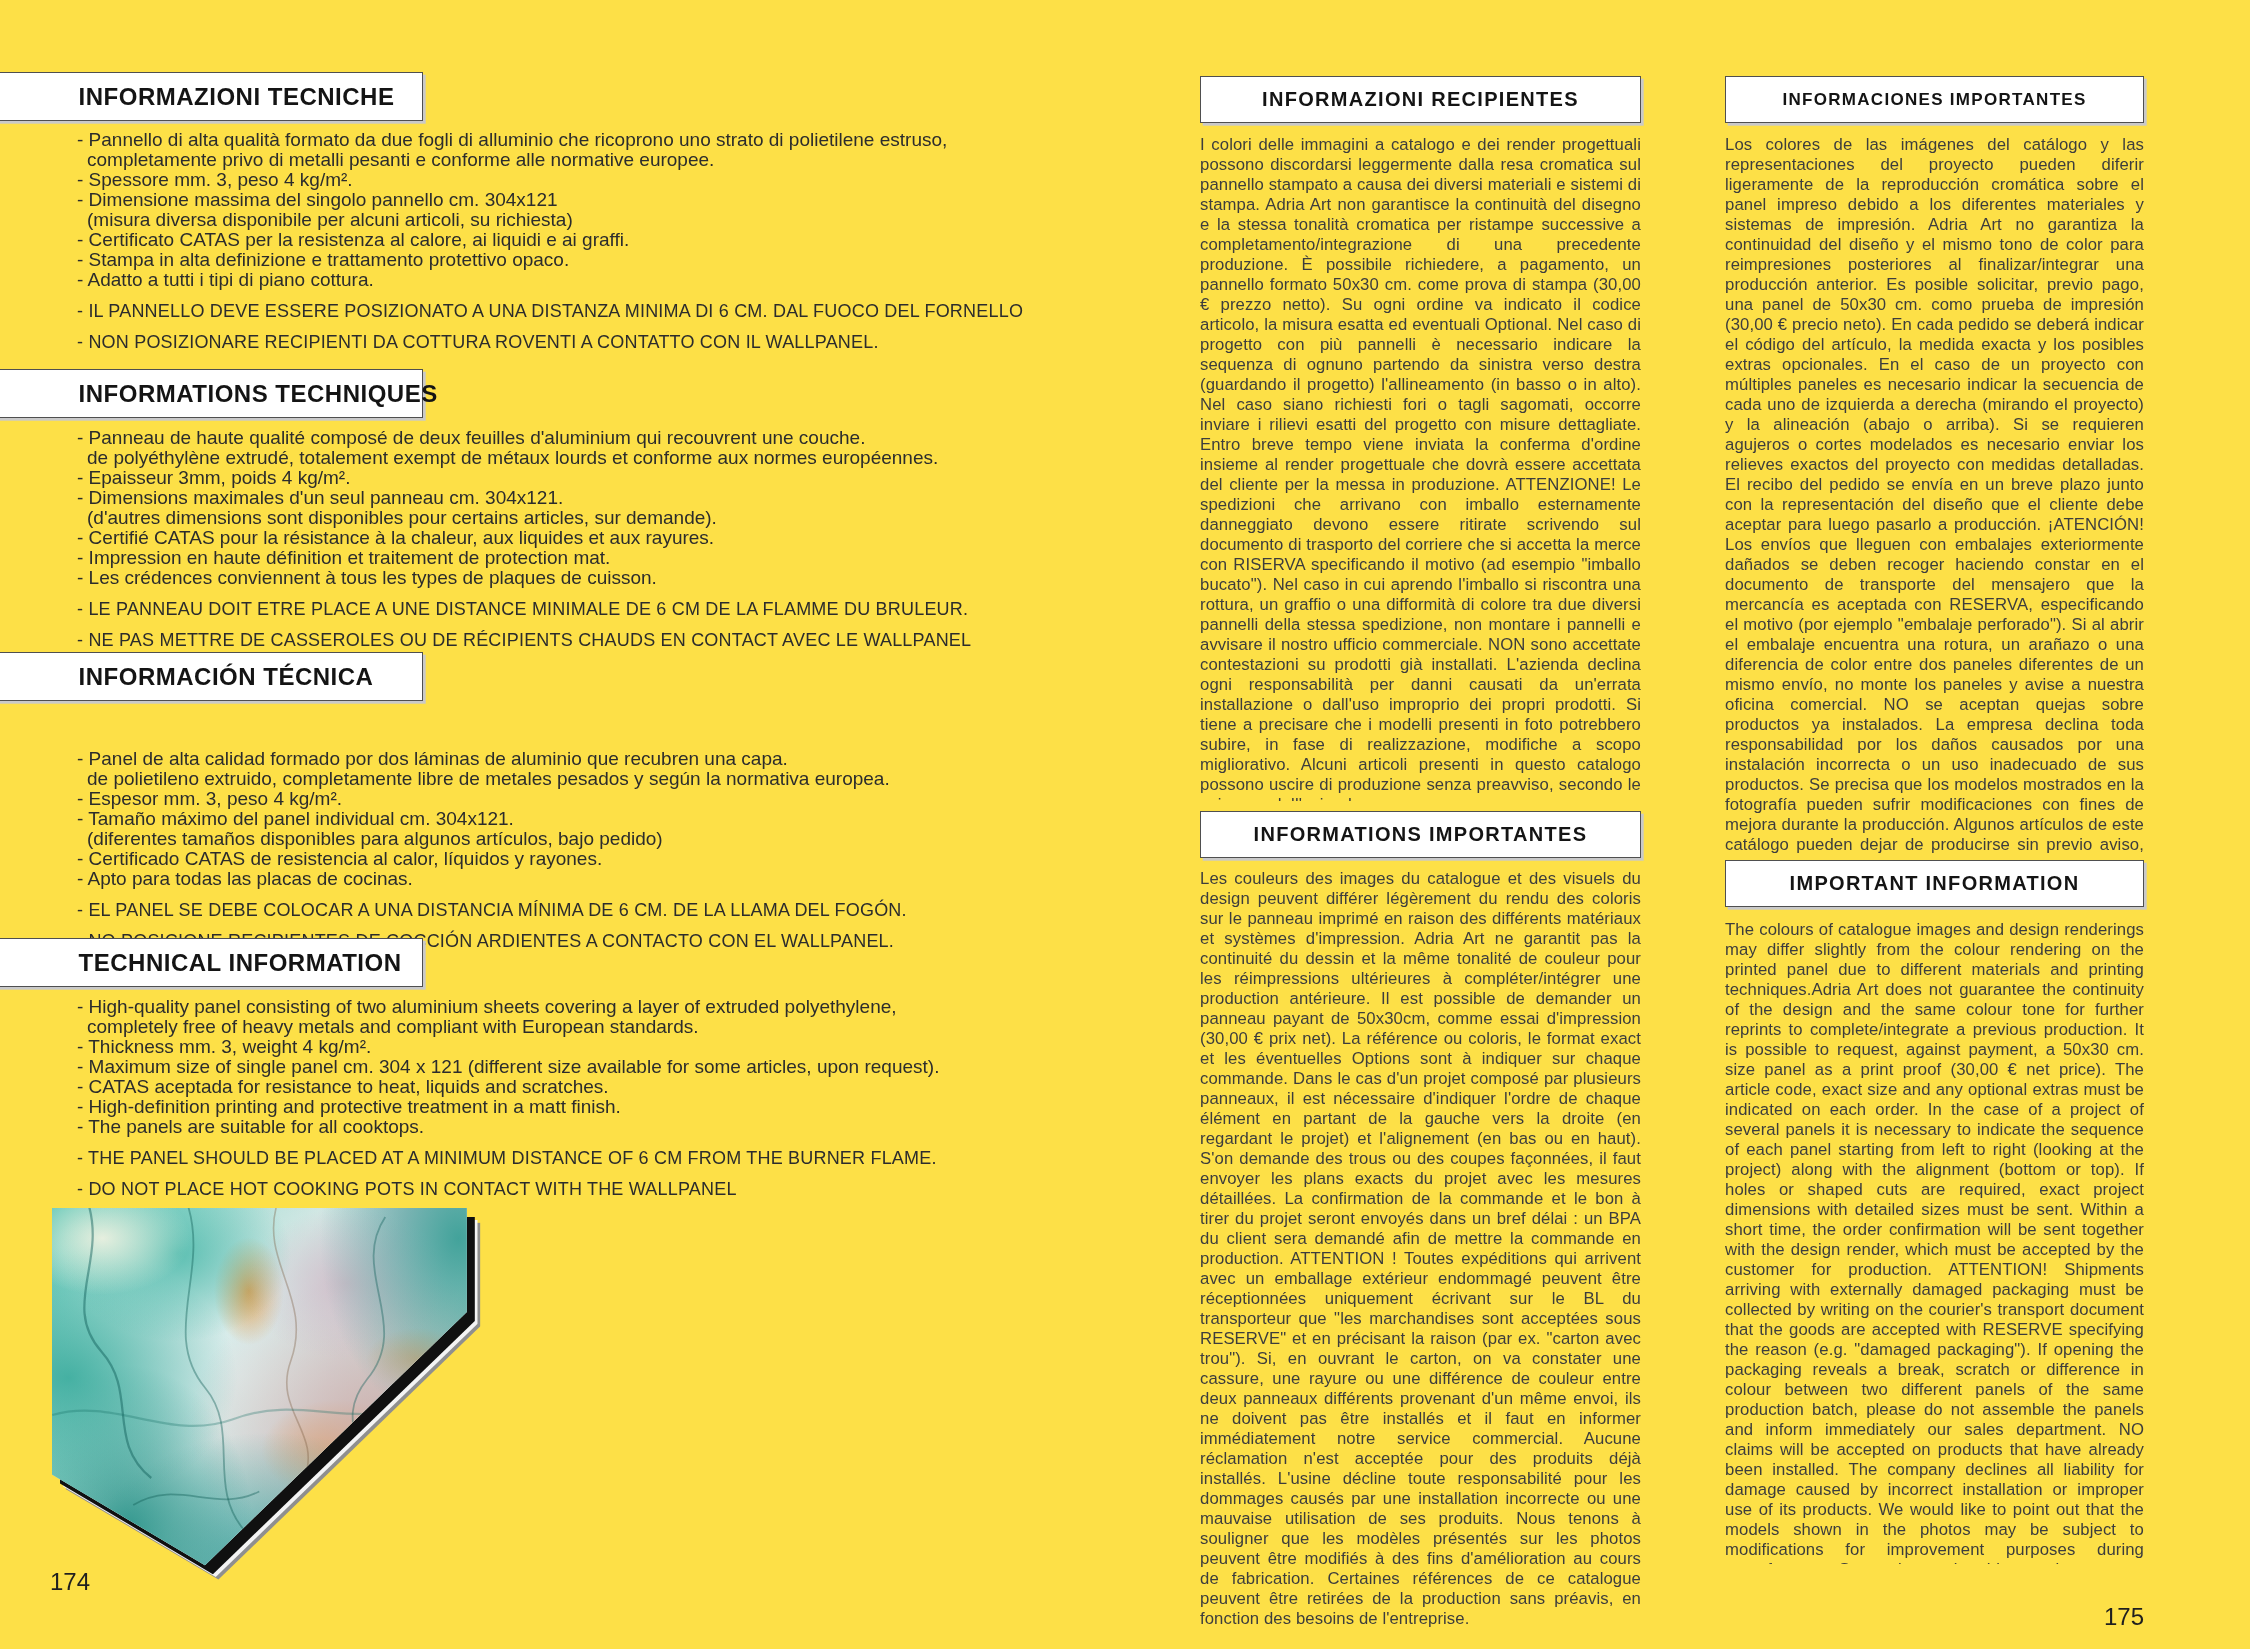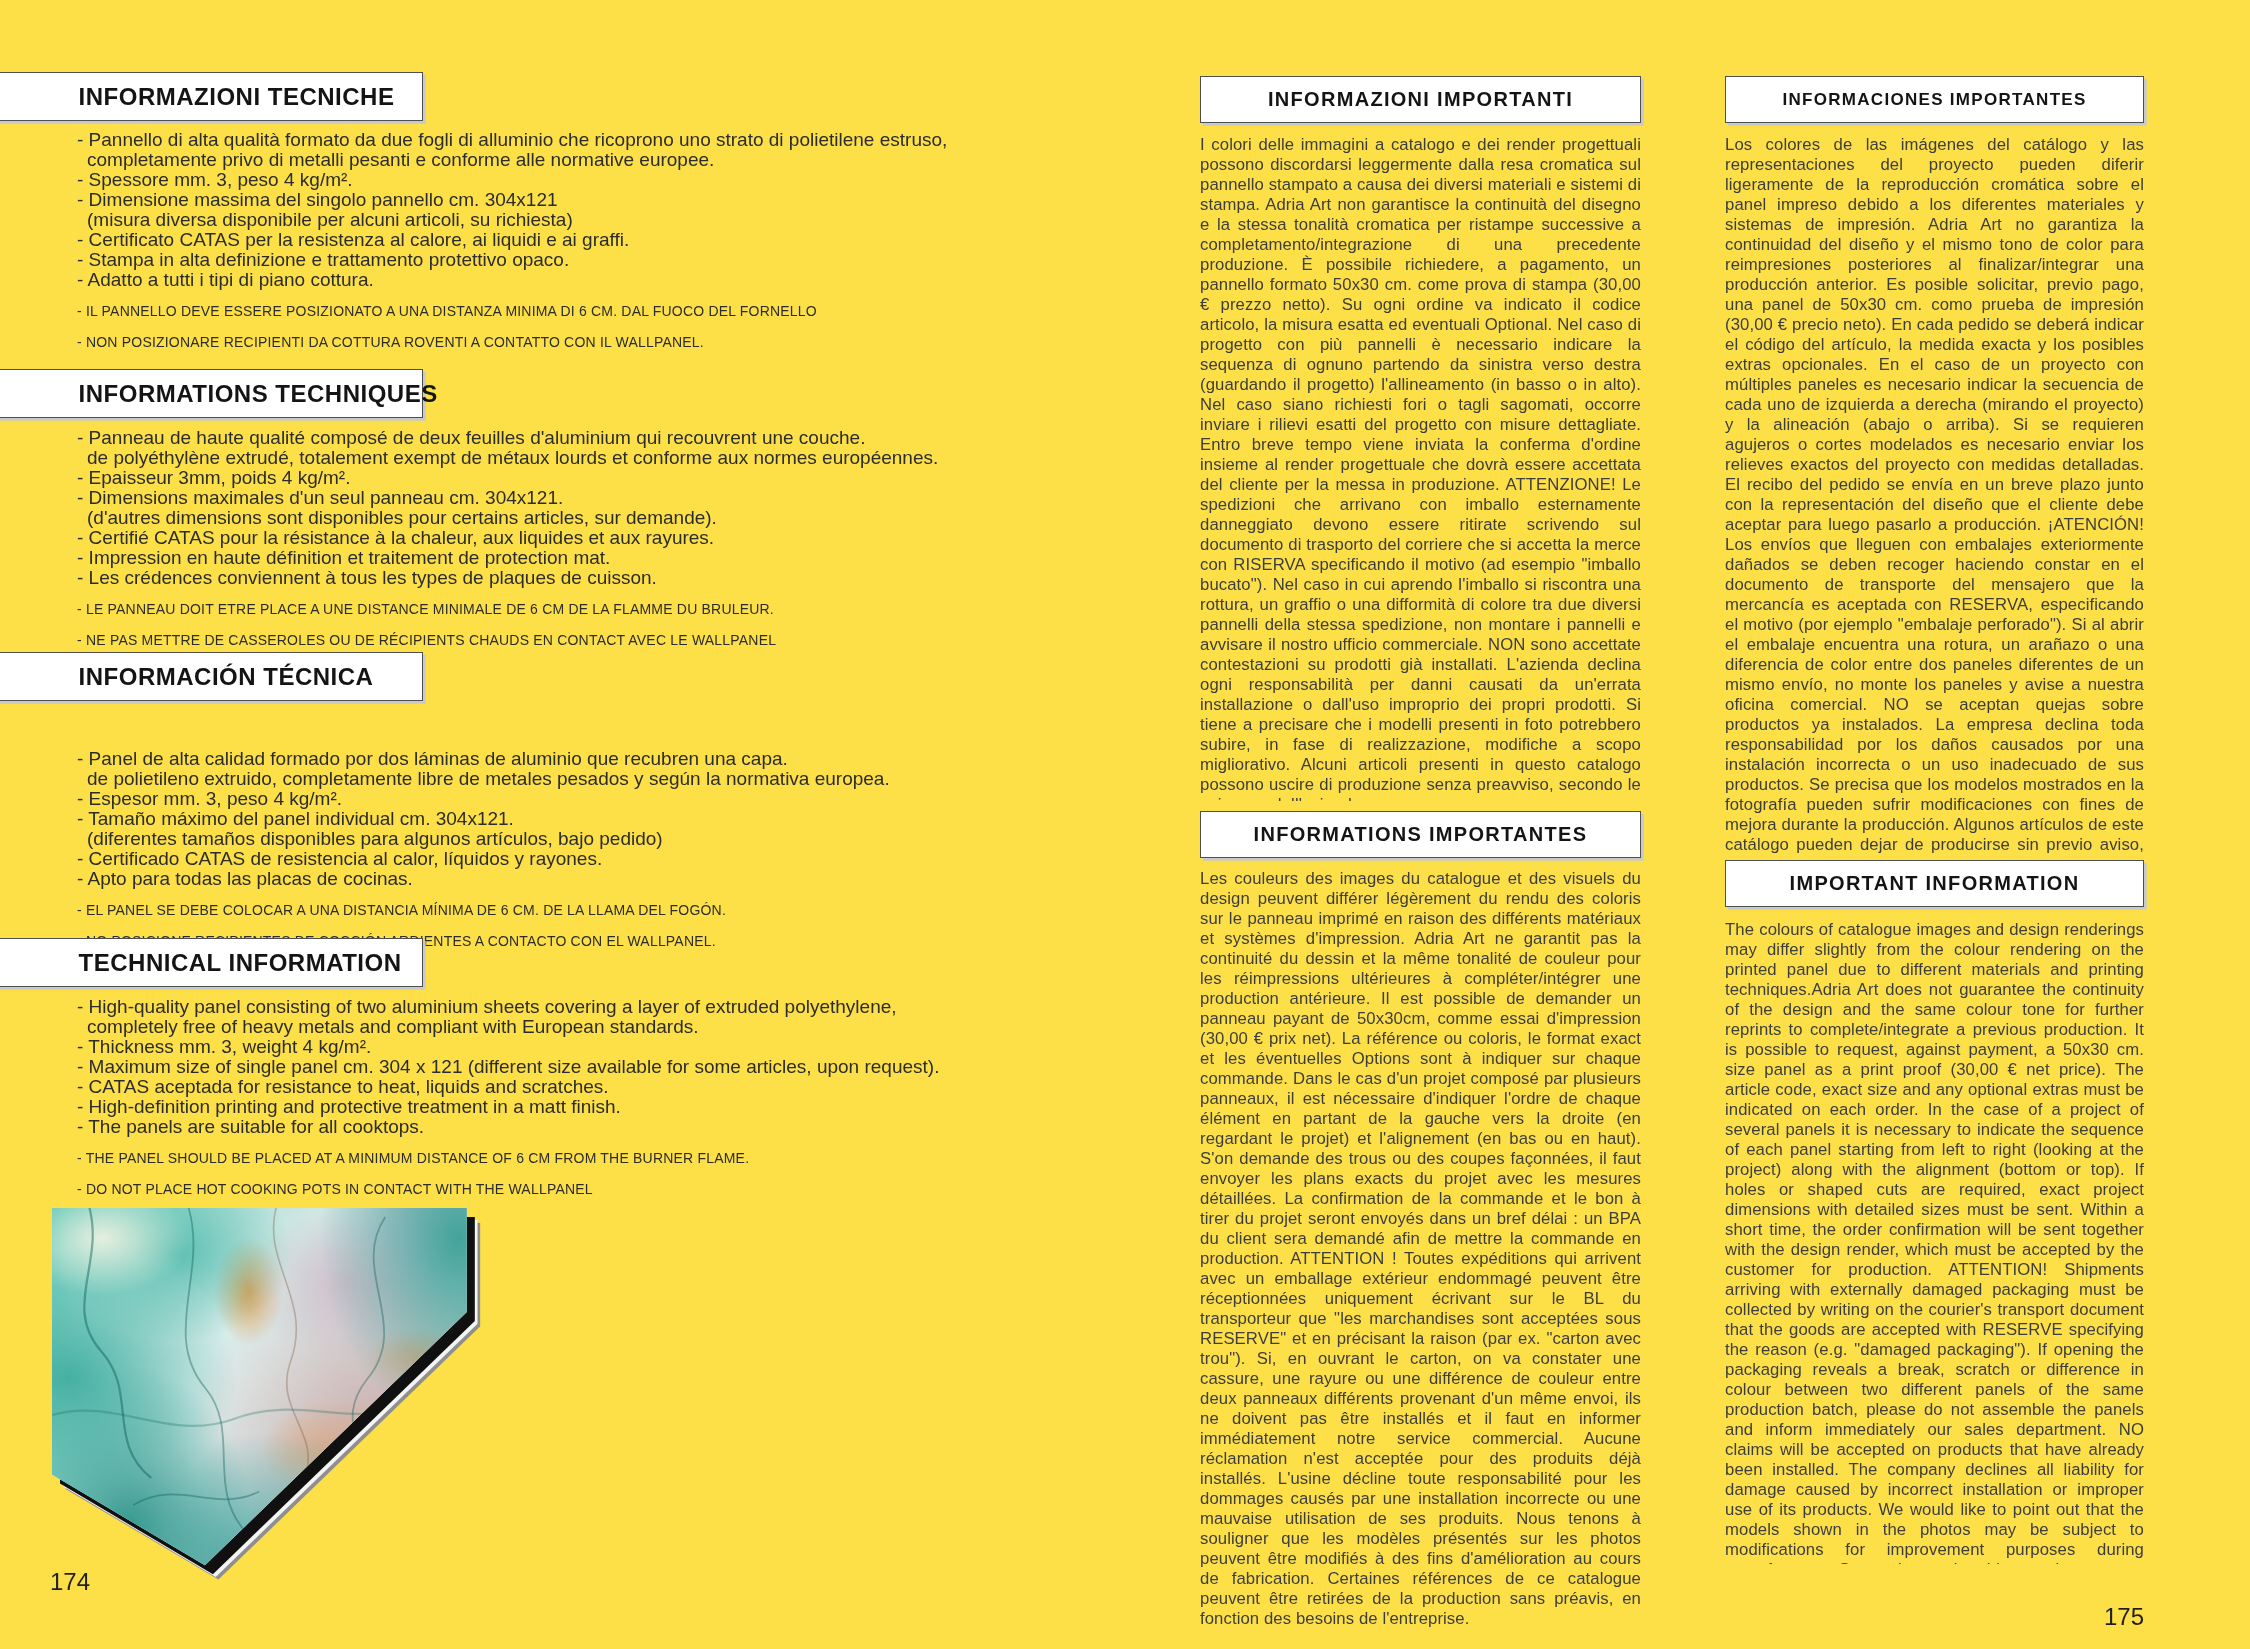--- a/index.html
+++ b/index.html
@@ -16,21 +16,21 @@
   
   .hbox.left{left:-5.4px;width:428px;height:49px;}
   .hbox.left .htxt{padding-left:83px;font-size:24px;letter-spacing:0.5px;}
   
   .hbox.col{height:47px;justify-content:center;}
   .hbox.col .htxt{font-size:20px;letter-spacing:1.3px;}
   
   .bullets{position:absolute;left:77px;width:1044px;font-size:19px;line-height:20px;color:#2c2c2c;}
   .bline{white-space:nowrap;}
   .bline.indent{padding-left:10px;}
-  .bline.caps{margin-top:10.8px;font-size:14px;letter-spacing:0.2px;}
+  .bline.caps{margin-top:10.8px;font-size:18px;letter-spacing:0.2px;}
   
   .para{
     position:absolute;text-align:justify;color:#3d3d3d;
     font-size:16.7px;line-height:20px;letter-spacing:0.1px;overflow:hidden;
   }
   
   .pagenum{position:absolute;font-size:24px;color:#1f1f1f;}
   
   .panel-wrap{position:absolute;left:52px;top:1208px;width:419px;height:378px;}
   .panel-layer{
@@ -147,21 +147,21 @@
         <path d="M0,230 C70,210 130,260 200,235 C280,205 330,250 420,215" fill="none" stroke="rgba(20,110,100,0.30)" stroke-width="2.5"></path>
         <path d="M90,330 C140,300 180,340 230,315" fill="none" stroke="rgba(14,92,86,0.40)" stroke-width="2"></path>
       </svg>
     </div>
   </div>
 
   <div class="pagenum" style="left:50px;top:1568px;">174</div>
 
   <div>
     <div class="hbox col" style="left:1200px;top:76px;width:441px;">
-      <span class="htxt">INFORMAZIONI IMPORTANTI</span>
+      <span class="htxt">INFORMAZIONI RECIPIENTES</span>
     </div>
     <div class="para" style="left:1200px;top:135px;width:441px;height:666px;">I colori delle immagini a catalogo e dei render progettuali possono discordarsi leggermente dalla resa cromatica sul pannello stampato a causa dei diversi materiali e sistemi di stampa. Adria Art non garantisce la continuità del disegno e la stessa tonalità cromatica per ristampe successive a completamento/integrazione di una precedente produzione. È possibile richiedere, a pagamento, un pannello formato 50x30 cm. come prova di stampa (30,00 €  prezzo netto). Su ogni ordine va indicato il codice articolo, la misura esatta ed eventuali Optional. Nel caso di progetto con più pannelli è necessario indicare la sequenza di ognuno partendo da sinistra verso destra (guardando il progetto) l'allineamento (in basso o in alto). Nel caso siano richiesti fori o tagli sagomati, occorre inviare i rilievi esatti del progetto con misure dettagliate. Entro breve tempo viene inviata la conferma d'ordine insieme al render progettuale che dovrà essere accettata del cliente per la messa in produzione. ATTENZIONE! Le spedizioni che arrivano con imballo esternamente danneggiato devono essere ritirate scrivendo sul documento di trasporto del corriere che si accetta la merce con RISERVA specificando il motivo (ad esempio "imballo bucato"). Nel caso in cui aprendo l'imballo si riscontra una rottura, un graffio o una difformità di colore tra due diversi pannelli della stessa spedizione, non montare i pannelli e avvisare il nostro ufficio commerciale. NON sono accettate contestazioni su prodotti già installati. L'azienda declina ogni responsabilità per danni causati da un'errata installazione o dall'uso improprio dei propri prodotti. Si tiene a precisare che i modelli presenti in foto potrebbero subire, in fase di realizzazione, modifiche a scopo migliorativo. Alcuni articoli presenti in questo catalogo possono uscire di produzione senza preavviso, secondo le esigenze dell'azienda.</div>
   </div>
 
   <div>
     <div class="hbox col" style="left:1200px;top:811px;width:441px;">
       <span class="htxt">INFORMATIONS IMPORTANTES</span>
     </div>
     <div class="para" style="left:1200px;top:869px;width:441px;height:761px;">Les couleurs des images du catalogue et des visuels du design peuvent différer légèrement du rendu des coloris sur le panneau imprimé en raison des différents matériaux et systèmes d'impression. Adria Art ne garantit pas la continuité du dessin et la même tonalité de couleur pour les réimpressions ultérieures à compléter/intégrer une production antérieure. Il est possible de demander un panneau payant de 50x30cm, comme essai d'impression (30,00 € prix net). La référence ou coloris, le format exact et les éventuelles Options sont à indiquer sur chaque commande. Dans le cas d'un projet composé par plusieurs panneaux, il est nécessaire d'indiquer l'ordre de chaque élément en partant de la gauche vers la droite (en regardant le projet) et l'alignement (en bas ou en haut). S'on demande des trous ou des coupes façonnées, il faut envoyer les plans exacts du projet avec les mesures détaillées. La confirmation de la commande et le bon à tirer du projet seront envoyés dans un bref délai : un BPA du client sera demandé afin de mettre la commande en production. ATTENTION ! Toutes expéditions qui arrivent avec un emballage extérieur endommagé peuvent être réceptionnées uniquement écrivant sur le BL du transporteur que "les marchandises sont acceptées sous RESERVE" et en précisant la raison (par ex. "carton avec trou"). Si, en ouvrant le carton, on va constater une cassure, une rayure ou une différence de couleur entre deux panneaux différents provenant d'un même envoi, ils ne doivent pas être installés et il faut en informer immédiatement notre service commercial. Aucune réclamation n'est acceptée pour des produits déjà installés. L'usine décline toute responsabilité pour les dommages causés par une installation incorrecte ou une mauvaise utilisation de ses produits. Nous tenons à souligner que les modèles présentés sur les photos peuvent être modifiés à des fins d'amélioration au cours de fabrication. Certaines références de ce catalogue peuvent être retirées de la production sans préavis, en fonction des besoins de l'entreprise.</div>
   </div>

